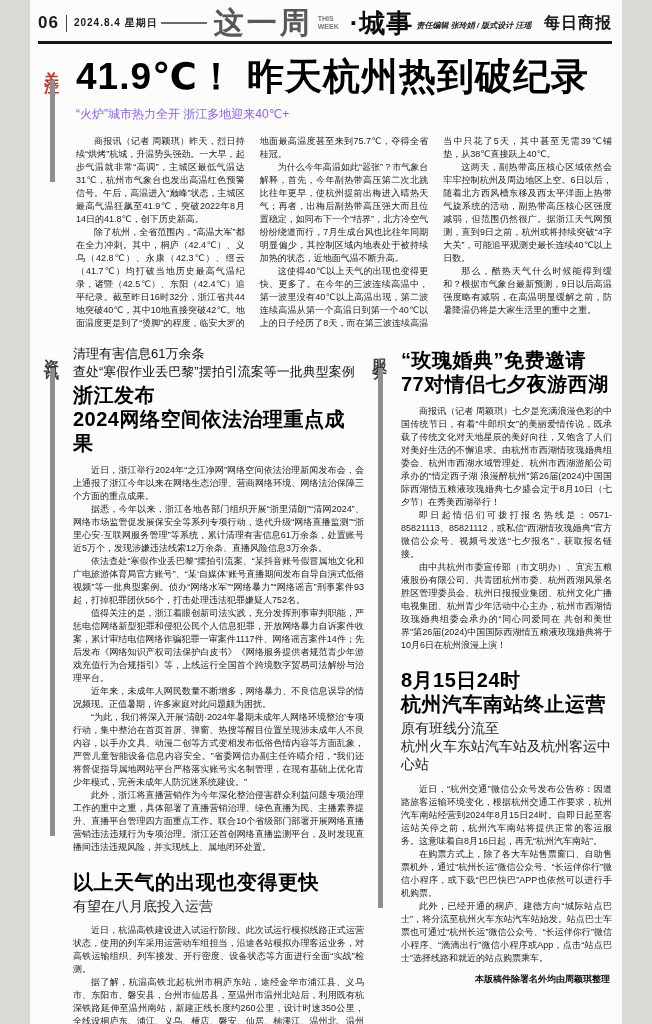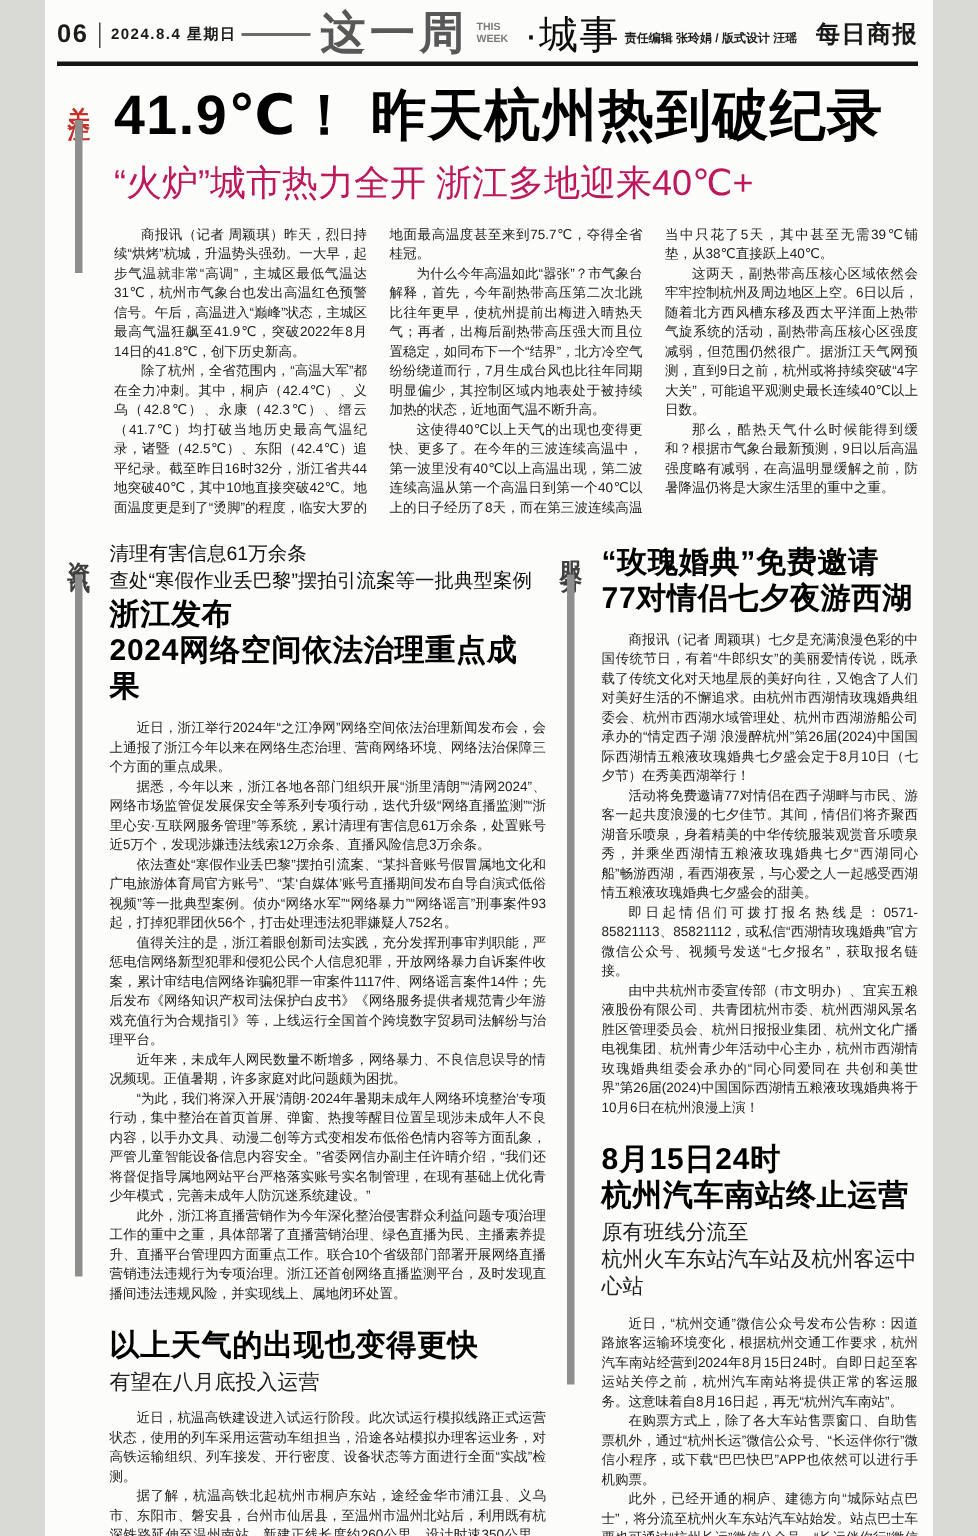--- a/index.html
+++ b/index.html
@@ -14,40 +14,40 @@
   
   .header { display:flex; align-items:center; height:30px; }
   .h-left { display:flex; align-items:center; gap:7px; }
   .page-num { font-size:17px; font-weight:bold; letter-spacing:1px; }
   .h-div { width:1px; height:17px; background:#444; }
   .h-date { font-size:10px; font-weight:bold; letter-spacing:1px; }
   .masthead { flex:1; display:flex; justify-content:center; align-items:center; gap:5px; }
   .mh-rule { width:46px; height:2px; background:#6a6a6a; margin-right:2px; }
   .mh-cn { font-size:30px; font-weight:bold; color:#585858; letter-spacing:3px; line-height:1; }
   .mh-en { display:inline-block; width:27px; font-size:7px; line-height:1.15; color:#7a7a7a; font-weight:bold; }
-  .mh-sec { font-size:26px; font-weight:400; color:#0d0d0d; letter-spacing:1px; line-height:1; }
-  .credits { font-size:8px; font-weight:bold; color:#222; margin-right:8px; }
+  .mh-sec { font-size:26px; font-weight:700; color:#0d0d0d; letter-spacing:1px; line-height:1; }
+  .credits { font-size:8px; font-weight:bold; color:#222; margin-right:8px;font-style:italic; }
   .paper-name { font-size:16px; font-weight:900; font-family:"Liberation Serif","DejaVu Serif",serif; letter-spacing:1px;text-align:right; }
   .header-rule { border-top:3px solid #161616; margin-top:3px; }
 
   
   .gutter { width:28px; flex-shrink:0; display:flex; flex-direction:column; align-items:center; padding-top:2px; }
   .vlabel { writing-mode:vertical-rl; text-orientation:upright; font-size:15px; font-weight:bold;
             letter-spacing:6px; color:#3f3f3f; line-height:1; }
   .vlabel.red { color:#c43127; }
   .vbar { width:5px; background:#8e8e8e; margin-top:9px; }
   .bar-focus   { height:102px; }
   .bar-info    { height:468px; }
   .bar-service { height:540px; }
 
   
   .focus { display:flex; margin-top:13px; }
   .focus-content { flex:1; padding-left:10px; }
   .focus-headline { font-size:37px; font-weight:900; letter-spacing:1px; line-height:1.08; color:#000; }
-  .focus-dek { font-size:24px; margin-top:9px; color:#be185d; }
+  .focus-dek { font-size:12px; margin-top:9px; color:#8b5cf6; }
   .focus-body { margin-top:12px; column-count:3; column-gap:15px; }
 
   .body-text p, .focus-body p {
     font-size:9px; line-height:13px; text-align:justify; text-indent:2em; color:#222;
   }
 
   
   .lower { display:flex; margin-top:15px; }
   .col-info { width:326px; flex-shrink:0; display:flex; }
   .col-service { flex:1; display:flex; padding-left:2px; }
@@ -153,21 +153,20 @@
         <div class="vbar bar-service"></div>
       </div>
       <div class="col-content">
 
         <h2 class="headline-lg">
           <span>“玫瑰婚典”免费邀请</span>
           <span>77对情侣七夕夜游西湖</span>
         </h2>
         <div class="body-text">
           <p>商报讯（记者 周颖琪）七夕是充满浪漫色彩的中国传统节日，有着“牛郎织女”的美丽爱情传说，既承载了传统文化对天地星辰的美好向往，又饱含了人们对美好生活的不懈追求。由杭州市西湖情玫瑰婚典组委会、杭州市西湖水域管理处、杭州市西湖游船公司承办的“情定西子湖 浪漫醉杭州”第26届(2024)中国国际西湖情五粮液玫瑰婚典七夕盛会定于8月10日（七夕节）在秀美西湖举行！</p>
-          <p>活动将免费邀请77对情侣在西子湖畔与市民、游客一起共度浪漫的七夕佳节。其间，情侣们将齐聚西湖音乐喷泉，身着精美的中华传统服装观赏音乐喷泉秀，并乘坐西湖情五粮液玫瑰婚典七夕“西湖同心船”畅游西湖，看西湖夜景，与心爱之人一起感受西湖情五粮液玫瑰婚典七夕盛会的甜美。</p>
           <p>即日起情侣们可拨打报名热线是：0571-85821113、85821112，或私信“西湖情玫瑰婚典”官方微信公众号、视频号发送“七夕报名”，获取报名链接。</p>
           <p>由中共杭州市委宣传部（市文明办）、宜宾五粮液股份有限公司、共青团杭州市委、杭州西湖风景名胜区管理委员会、杭州日报报业集团、杭州文化广播电视集团、杭州青少年活动中心主办，杭州市西湖情玫瑰婚典组委会承办的“同心同爱同在 共创和美世界”第26届(2024)中国国际西湖情五粮液玫瑰婚典将于10月6日在杭州浪漫上演！</p>
         </div>
 
         <h2 class="headline-lg headline-2nd">
           <span>8月15日24时</span>
           <span>杭州汽车南站终止运营</span>
         </h2>
         <div class="dek">
           <span>原有班线分流至</span>

